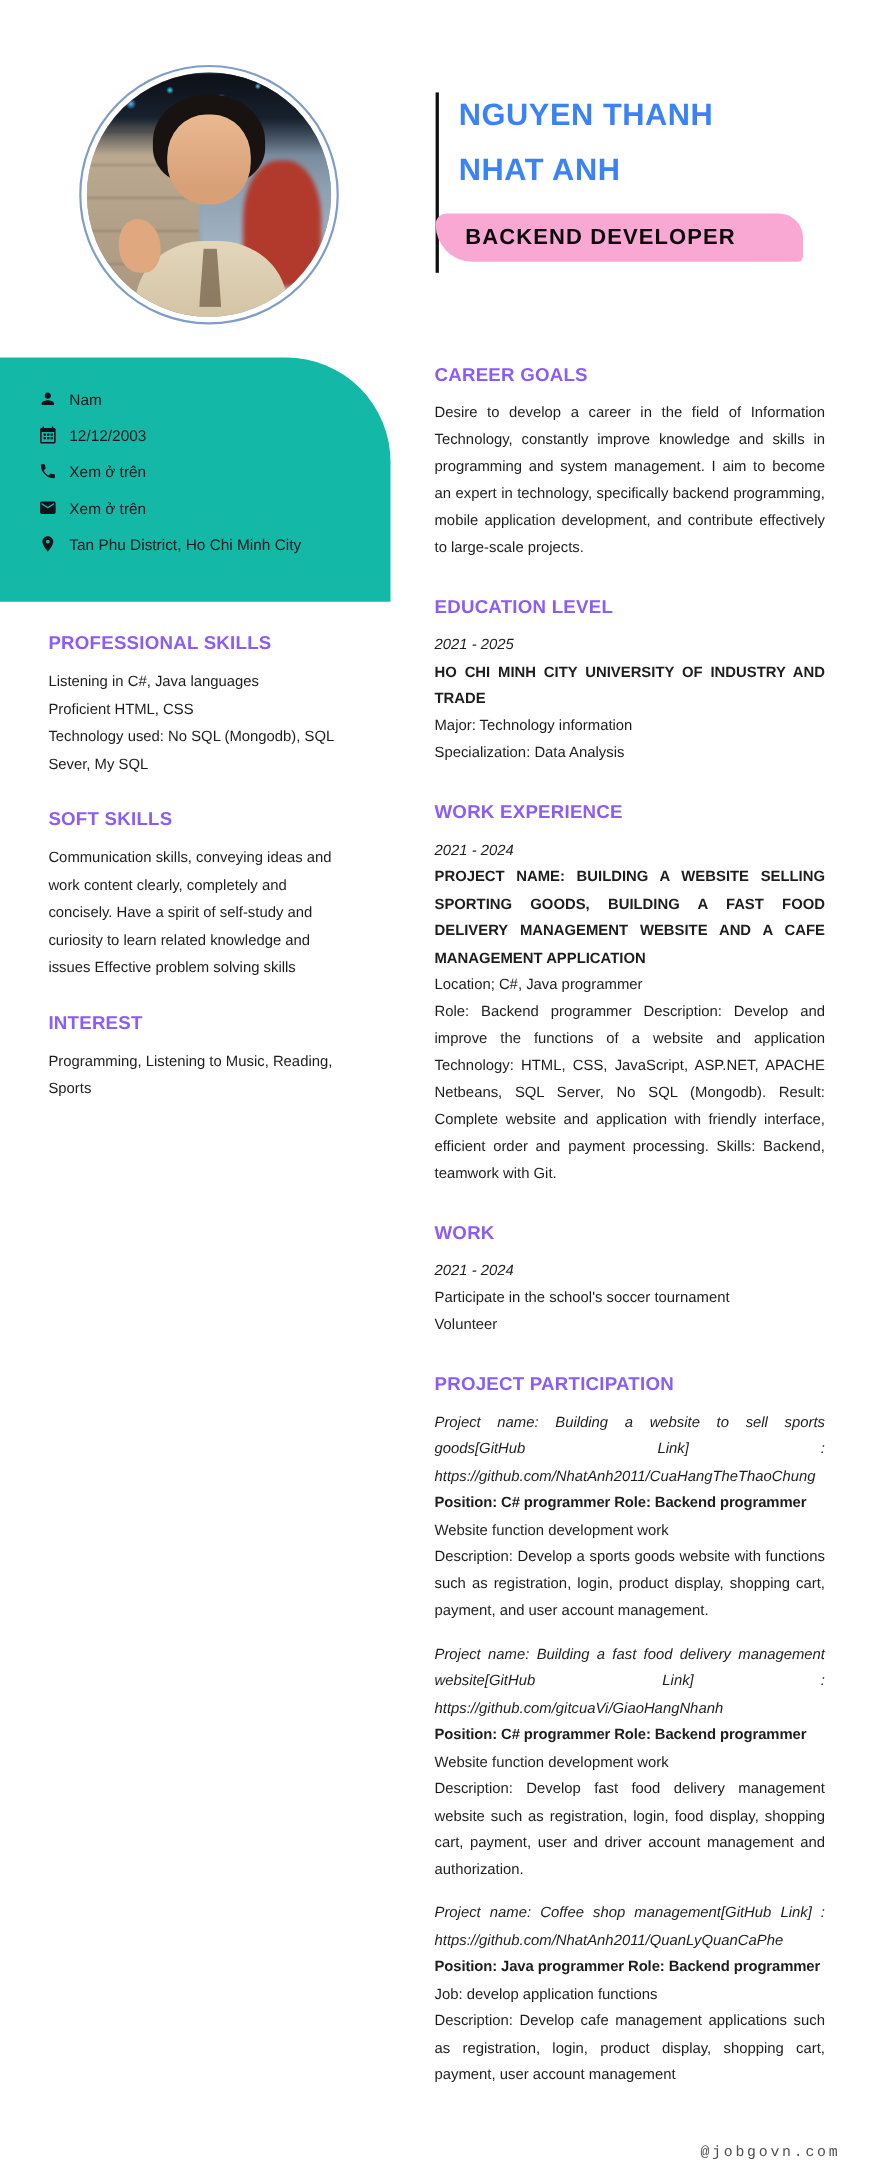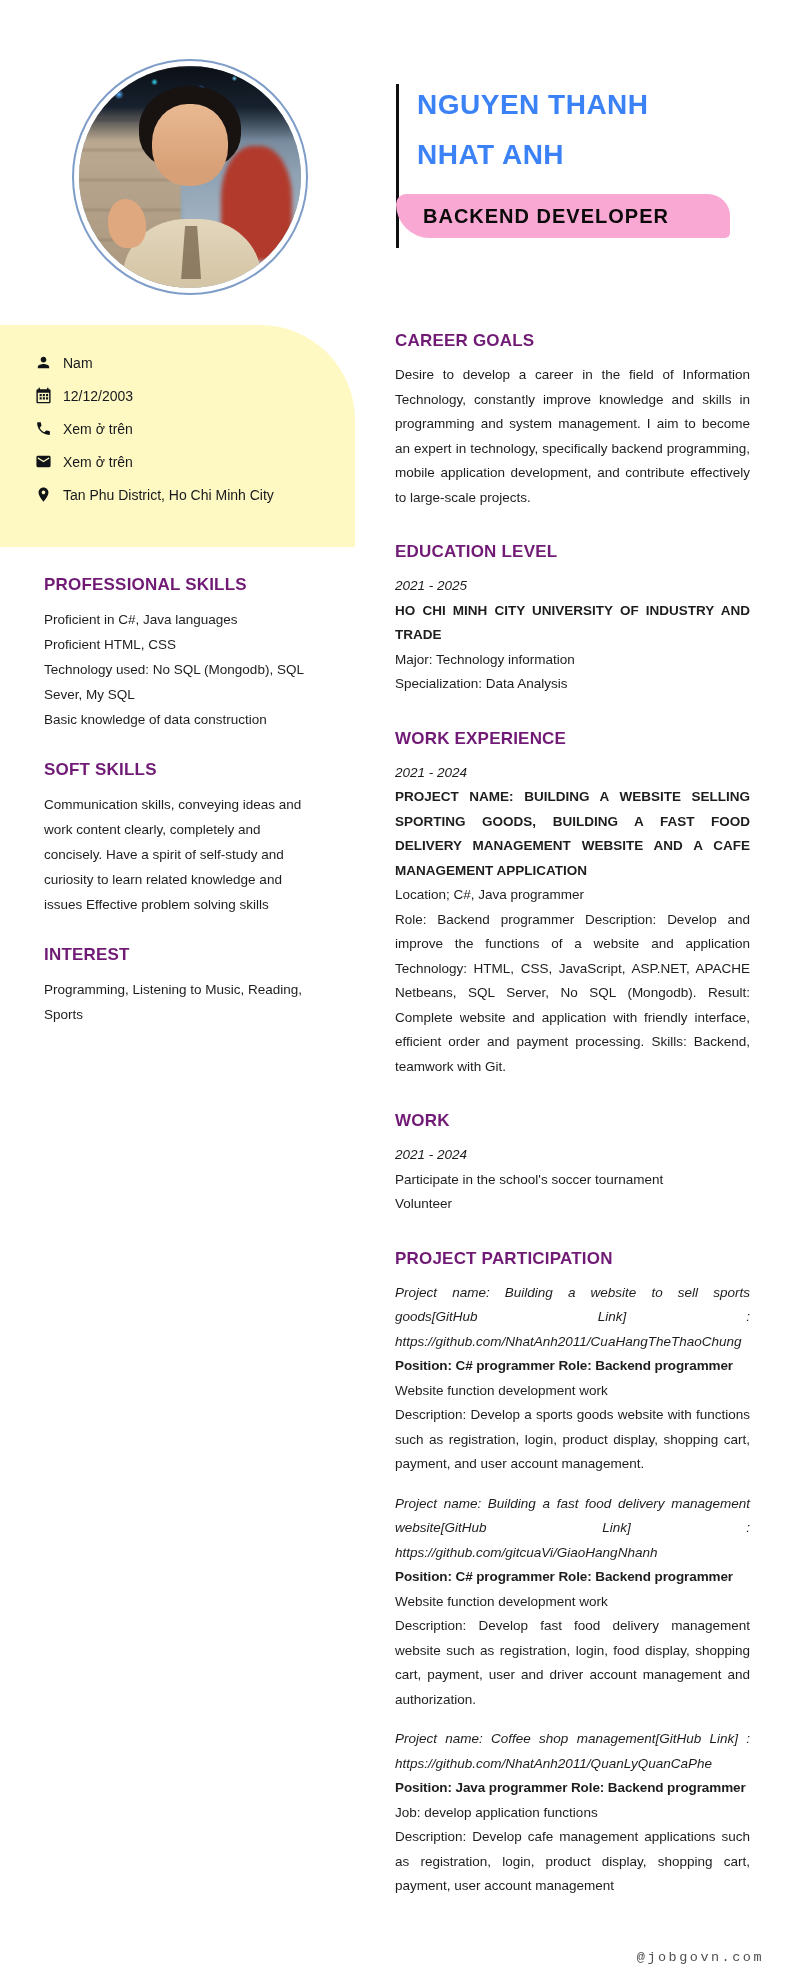--- a/index.html
+++ b/index.html
@@ -44,31 +44,31 @@
   .vbar { position:absolute; left:396px; top:84px; width:3px; height:164px; background:#101010; }
   .name { position:absolute; left:417px; top:80px; width:360px;
     font-size:28px; line-height:50px; font-weight:700; color:#3b82f6; letter-spacing:.5px; }
   .role-badge { position:absolute; left:396px; top:194px; width:334px; height:44px;
     background:#f9a8d4; border-radius:12px 26px 6px 40px;
     display:flex; align-items:center; padding-left:27px;
     font-size:20px; font-weight:700; letter-spacing:1px; color:#0a0a0a; }
 
   
   .contact-box { position:absolute; left:0; top:325px; width:355px; height:222px;
-    background:#fef9c3; border-radius:0 95px 0 0; padding:28px 20px 4px 35px; }
+    background:#14b8a6; border-radius:0 95px 0 0; padding:28px 20px 4px 35px; }
   .c-item { display:flex; align-items:flex-start; margin-bottom:13px; font-size:14px; line-height:20px; color:#16181c; }
   .c-item .ic { flex:0 0 17px; height:17px; margin:1px 11px 0 0; }
   .c-item .ic svg { display:block; width:17px; height:17px; fill:#101318; }
   .c-item span.txt { display:inline-block; max-width:216px; }
 
   
   .left-col { position:absolute; left:0; top:547px; width:355px; padding:0 46px 0 44px; }
   .right-col { position:absolute; left:395px; top:325px; width:355px; }
 
-  h2 { font-size:17px; font-weight:700; color:#701a75; line-height:24px; letter-spacing:.2px; }
+  h2 { font-size:17px; font-weight:700; color:#8b5cf6; line-height:24px; letter-spacing:.2px; }
   .left-col h2 { margin:26px 0 10px; }
   .left-col h2.first { margin-top:26px; }
   .left-col p { font-size:13.5px; line-height:25px; color:#1d1d1d; }
   .left-col .gap p { margin:0; }
 
   .right-col h2 { margin:30px 0 10px; }
   .right-col h2.first { margin-top:4px; }
   .right-col p { font-size:13.5px; line-height:24.5px; color:#1d1d1d; }
   .just { text-align:justify; }
   .brk { overflow-wrap:anywhere; }
@@ -151,24 +151,23 @@
           </svg>
       </span>
       <span class="txt">Tan Phu District, Ho Chi Minh City</span>
     </div>
   </div>
 
   <div class="left-col">
     <section>
       <h2 class="first">PROFESSIONAL SKILLS</h2>
       <div class="gap">
-        <p>Proficient in C#, Java languages</p>
+        <p>Listening in C#, Java languages</p>
         <p>Proficient HTML, CSS</p>
         <p>Technology used: No SQL (Mongodb), SQL Sever, My SQL</p>
-        <p>Basic knowledge of data construction</p>
       </div>
     </section>
     <section>
       <h2>SOFT SKILLS</h2>
       <p>Communication skills, conveying ideas and work content clearly, completely and concisely. Have a spirit of self-study and curiosity to learn related knowledge and issues Effective problem solving skills</p>
     </section>
     <section>
       <h2>INTEREST</h2>
       <p>Programming, Listening to Music, Reading, Sports</p>
     </section>

